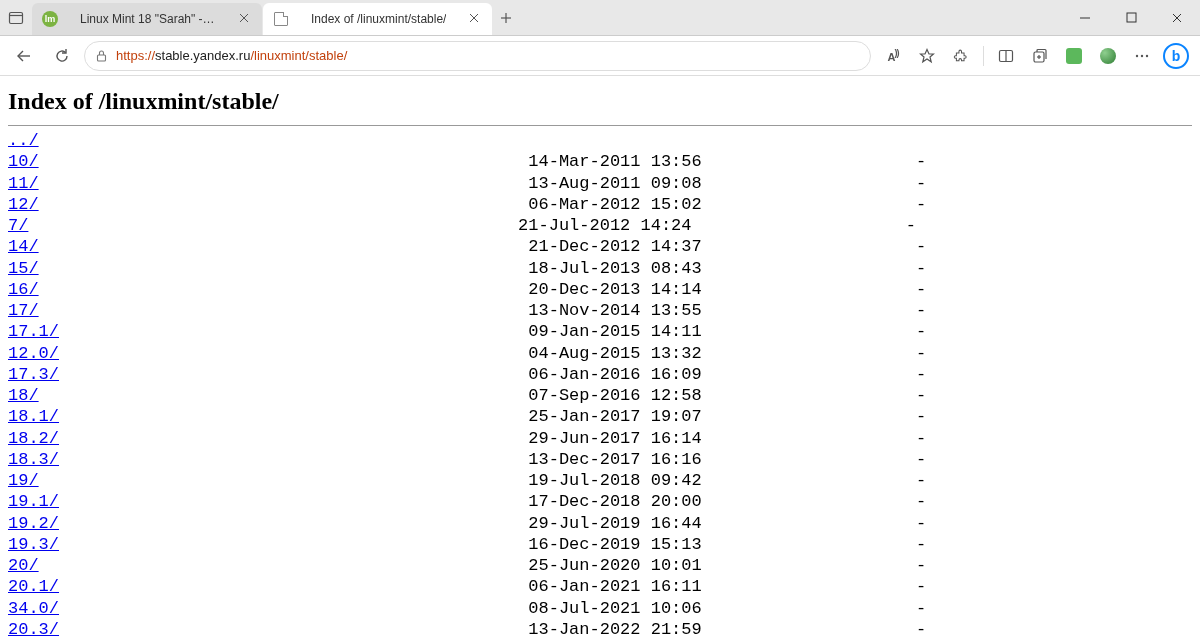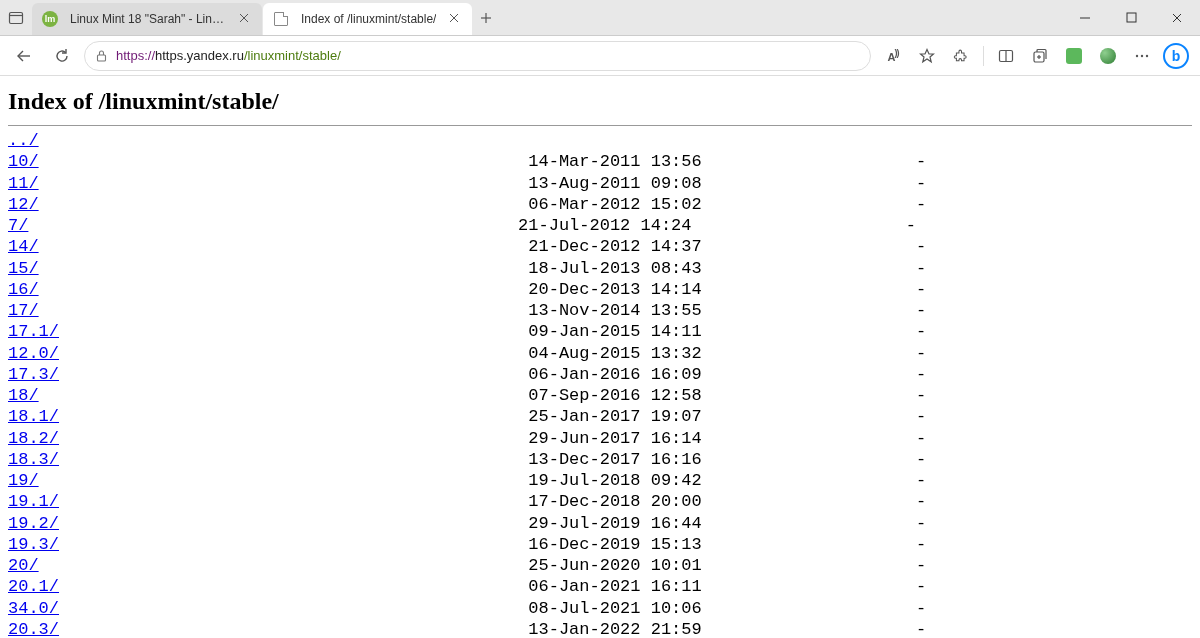--- a/index.html
+++ b/index.html
@@ -1,37 +1,37 @@
 <!DOCTYPE html>
 <html><head>
 <meta charset="utf-8">
 <style>
   * { margin: 0; padding: 0; box-sizing: border-box; }
   body { font-family: "Segoe UI", Arial, sans-serif; font-size: 13px; background: #fff; width: 1200px; height: 638px; overflow: hidden; }
   .titlebar { height: 36px; background: #e8e8e8; display: flex; align-items: stretch; border-bottom: 1px solid #ccc; }
   .tab-leading { display: flex; align-items: center; padding: 0 8px; }
   .tabpanel-icon { width: 16px; height: 16px; color: #555; }
   .tabs { display: flex; align-items: flex-end; }
-  .tab { display: flex; align-items: center; padding: 0 10px; height: 32px; margin-top: 4px; max-width: 230px; border-top-left-radius: 6px; border-top-right-radius: 6px; font-size: 12px; color: #333; gap: 12px; }
+  .tab { display: flex; align-items: center; padding: 0 10px; height: 32px; margin-top: 4px; max-width: 230px; border-top-left-radius: 6px; border-top-right-radius: 6px; font-size: 12px; color: #333; gap: 22px; }
   .tab.inactive { background: #dcdcdc; }
   .tab.active { background: #fff; }
   .tabs-sep { width: 1px; background: transparent; }
   .tab .favicon { width: 16px; height: 16px; flex-shrink: 0; display: flex; align-items: center; justify-content: center; }
   .tab .title { white-space: nowrap; overflow: hidden; text-overflow: ellipsis; flex: 1; }
   .tab .close { width: 14px; height: 14px; flex-shrink: 0; color: #555; }
   .newtab { width: 28px; display: flex; align-items: center; justify-content: center; color: #555; }
   .window-controls { margin-left: auto; display: flex; align-items: center; }
   .win-btn { width: 46px; height: 36px; display: flex; align-items: center; justify-content: center; color: #333; }
   .toolbar { height: 40px; display: flex; align-items: center; padding: 0 8px; gap: 6px; border-bottom: 1px solid #ddd; background: #fff; }
   .tb-btn { width: 32px; height: 32px; display: flex; align-items: center; justify-content: center; color: #555; border-radius: 4px; }
   .addr { flex: 1; height: 30px; border: 1px solid #ddd; border-radius: 15px; display: flex; align-items: center; padding: 0 10px; gap: 8px; font-size: 13px; color: #444; }
   .addr .lock { color: #777; }
-  .addr .proto { color: #701a75; }
+  .addr .proto { color: #c2410c; }
   .addr .host { color: #222; }
-  .addr .path { color: #4d7c0f; }
+  .addr .path { color: #c2410c; }
   .tb-right { display: flex; align-items: center; gap: 2px; }
   .tb-sep { width: 1px; height: 20px; background: #ddd; margin: 0 4px; }
   .content { padding: 8px; font-family: "Times New Roman", serif; }
   .content h1 { font-size: 24px; font-weight: bold; margin: 4px 0 10px 0; }
   hr { border: none; border-top: 1px solid #999; margin: 4px 0 4px 0; }
   .listing { font-family: "Courier New", monospace; font-size: 17px; line-height: 1.25; white-space: pre; color: #000; }
   .listing a { color: #0000ee; text-decoration: underline; }
   .favicon-mint { width:16px; height:16px; border-radius:50%; background:#7cb342; display:flex; align-items:center; justify-content:center; color:#fff; font-size:9px; font-weight:bold; }
   .favicon-page { width:14px; height:14px; border:1px solid #888; border-radius:1px; position:relative; }
   .favicon-page::after { content:""; position:absolute; top:-1px; right:-1px; width:4px; height:4px; background:#fff; border-left:1px solid #888; border-bottom:1px solid #888; }
@@ -110,21 +110,21 @@
       <svg width="16" height="16" viewBox="0 0 16 16" fill="none" stroke="currentColor" stroke-width="1.4">
         <path d="M13 8a5 5 0 1 1-1.5-3.5"></path>
         <polyline points="12,1 12,5 8,5"></polyline>
       </svg>
     </div>
   <div class="addr">
     <svg class="lock" width="13" height="13" viewBox="0 0 13 13" fill="none" stroke="currentColor" stroke-width="1.1">
         <rect x="2.5" y="6" width="8" height="6" rx="1"></rect>
         <path d="M4.5 6V4a2 2 0 0 1 4 0v2"></path>
       </svg>
-    <span><span class="proto">https://</span><span class="host">https.yandex.ru</span><span class="path">/linuxmint/stable/</span></span>
+    <span><span class="proto">https://</span><span class="host">stable.yandex.ru</span><span class="path">/linuxmint/stable/</span></span>
   </div>
   <div class="tb-right">
     <div class="tb-btn">
         <span class="a-sup"><span>A</span><sup>))</sup></span>
       </div>
     <div class="tb-btn">
         <svg width="16" height="16" viewBox="0 0 16 16" fill="none" stroke="currentColor" stroke-width="1.2">
           <polygon points="8,1.5 10,6 14.5,6 11,9 12.2,13.8 8,11 3.8,13.8 5,9 1.5,6 6,6"></polygon>
         </svg>
       </div>

